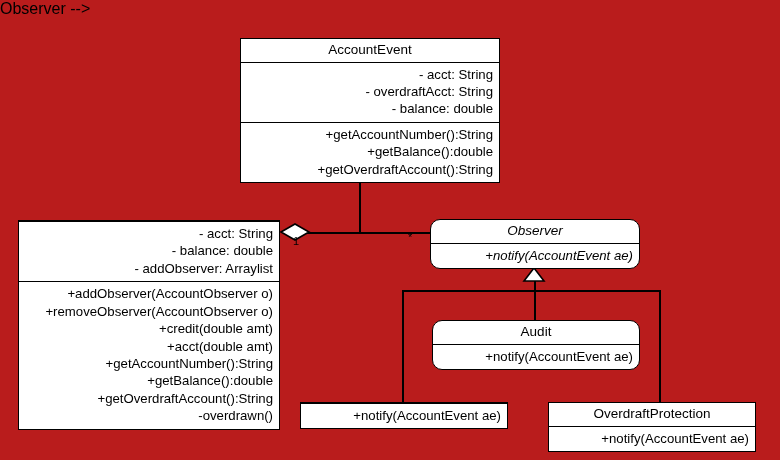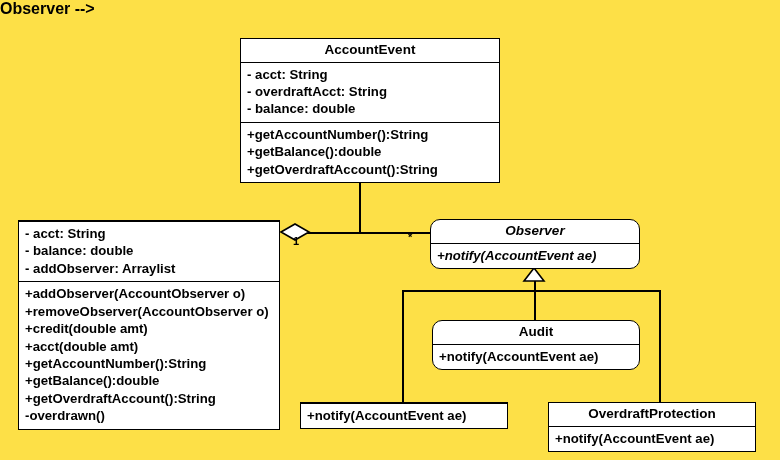--- a/index.html
+++ b/index.html
@@ -5,44 +5,44 @@
 <style>
   html, body {
     margin: 0;
     padding: 0;
     background: #ffffff;
   }
   #diagram-root {
     position: relative;
     width: 780px;
     height: 460px;
-    background: #fde047;
+    background: #b91c1c;
     font-family: "Liberation Sans", sans-serif;
     overflow: hidden;
-    font-weight: bold;
   }
   
   .uml-class {
     position: absolute;
     box-sizing: border-box;
     border: 1.6px solid #000000;
     background: #ffffff;
     z-index: 5;
   }
   .uml-name {
     text-align: center;
     font-size: 13.5px;
     color: #000000;
     padding: 3px 4px 4px 4px;
     line-height: 1.15;
     white-space: nowrap;
   }
   .uml-compartment {
     border-top: 1.6px solid #000000;
     padding: 3px 6px 4px 6px;
+    text-align: right;
   }
   .uml-row {
     font-size: 13.2px;
     color: #000000;
     line-height: 1.32;
     white-space: nowrap;
   }
   .italic .uml-name,
   .italic .uml-row {
     font-style: italic;

